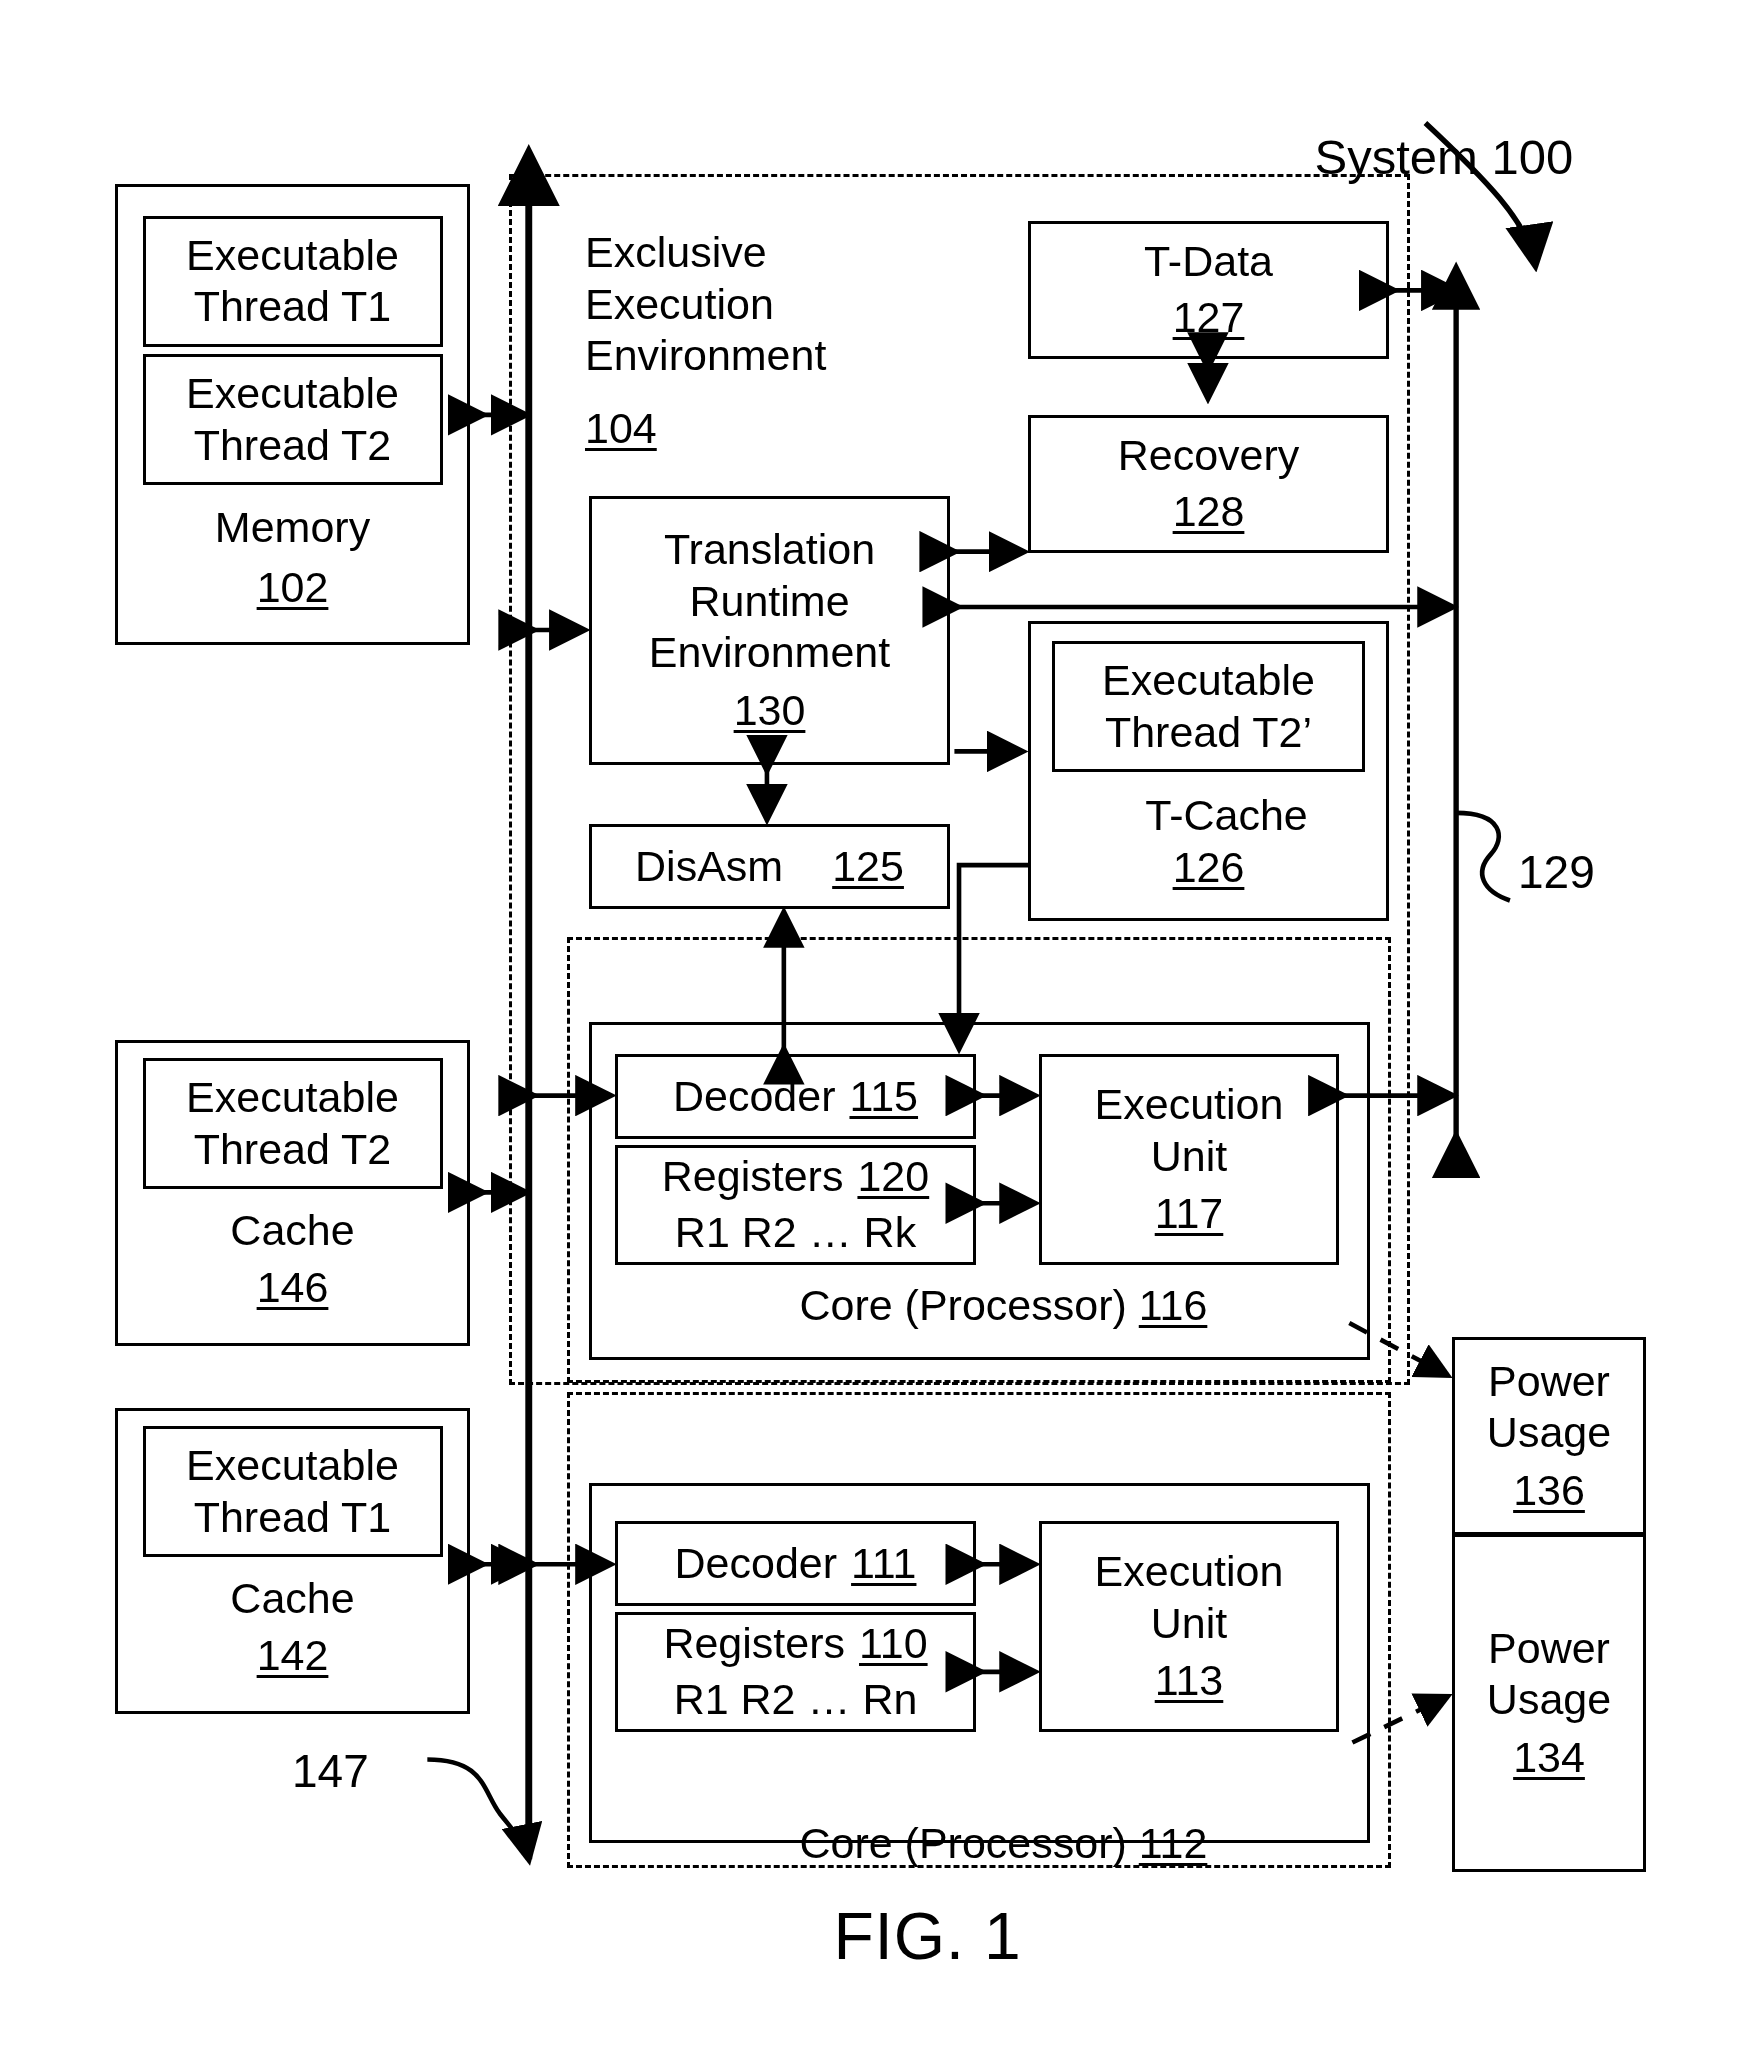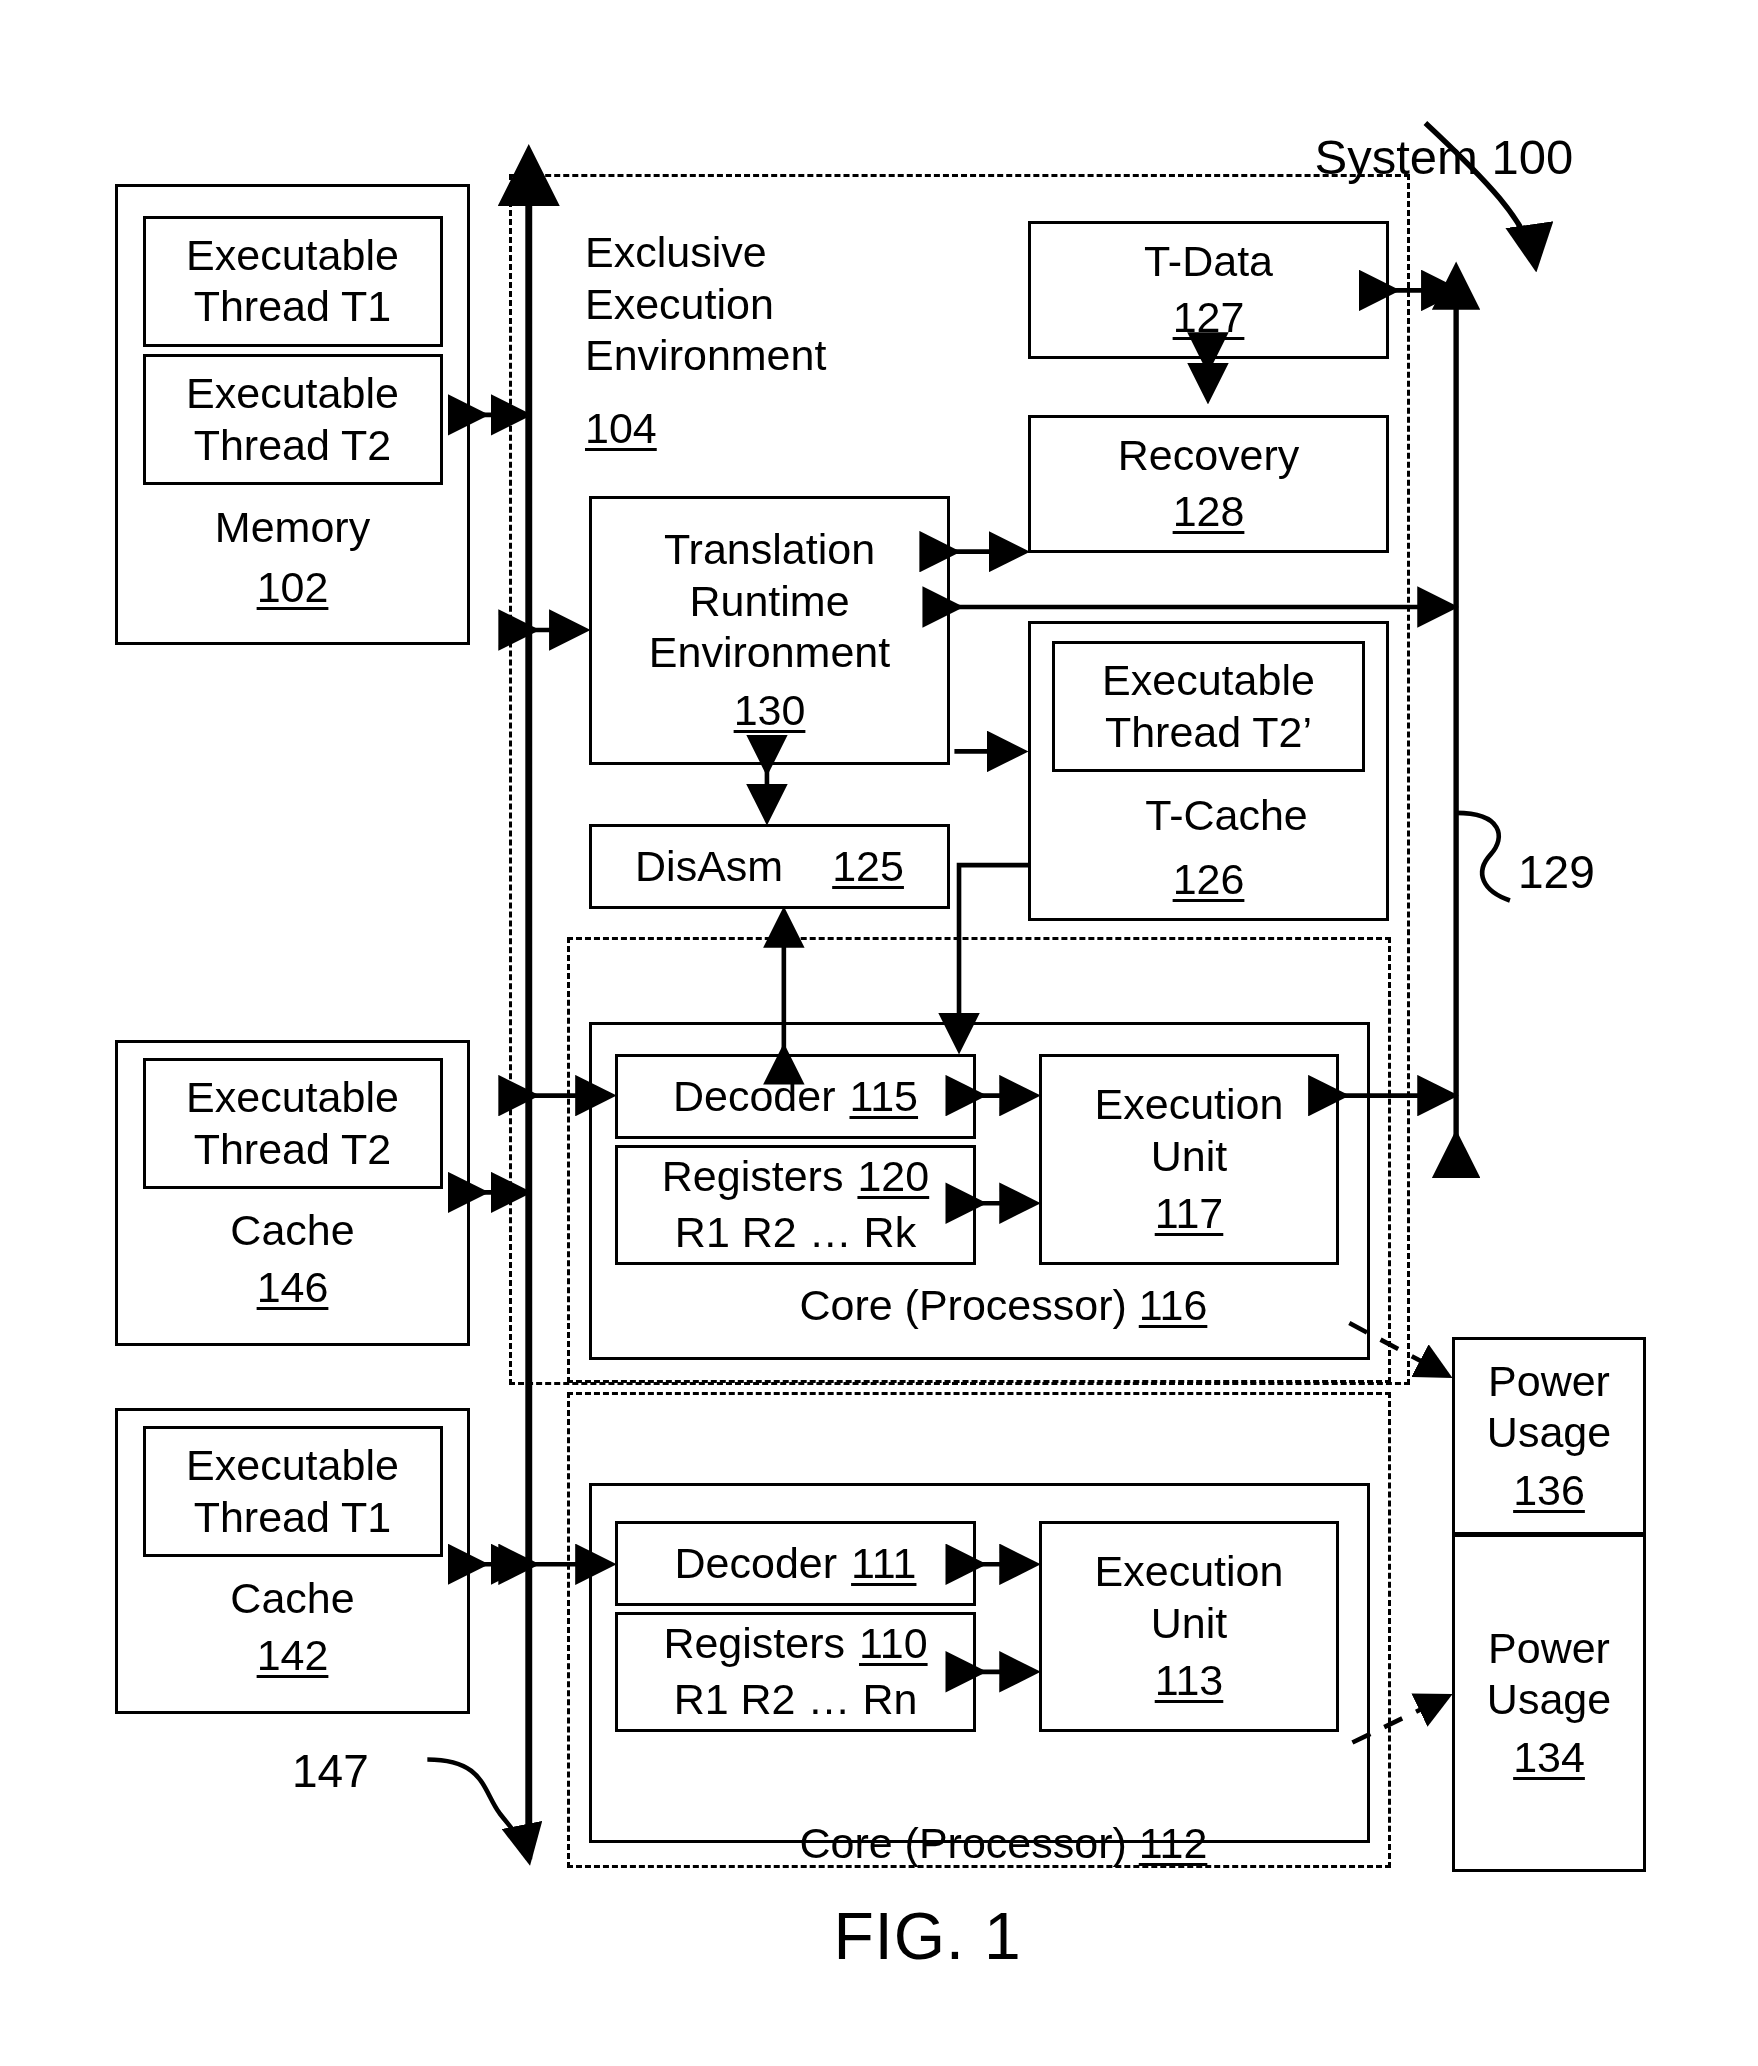--- a/index.html
+++ b/index.html
@@ -91,21 +91,21 @@
   <div class="box" style="left:589px;top:824px;width:361px;height:85px;flex-direction:row;gap:35px;">
     <div class="lbl t56" style="position:static;">DisAsm</div>
     <div class="lbl t56 ref" style="position:static;margin-left:14px;">125</div>
   </div>
 
   <div class="box" style="left:1028px;top:621px;width:361px;height:300px;justify-content:flex-start;padding-top:17px;">
     <div class="box thin" style="position:static;width:313px;height:131px;">
       <div class="lbl t56" style="position:static;">Executable<br>Thread T2’</div>
     </div>
     <div class="lbl t56" style="position:static;margin-top:18.4px;margin-left:36px;">T-Cache</div>
-    <div class="lbl t56 ref" style="position:static;margin-top:12px;">126</div>
+    <div class="lbl t56 ref" style="position:static;margin-top:0;">126</div>
   </div>
 
   <div class="dashbox" style="left:567px;top:937px;width:824px;height:446px;"></div>
   <div class="lbl t56" style="left:1014px;top:965px;width:277px;text-align:left;">
     <span>Second ISA</span> <span class="ref">118</span>
   </div>
 
   <div class="box" style="left:589px;top:1022px;width:781px;height:338px;justify-content:flex-start;align-items:flex-start;">
   </div>
   <div class="lbl t56" style="left:589px;top:1228px;width:781px;text-align:center;">

